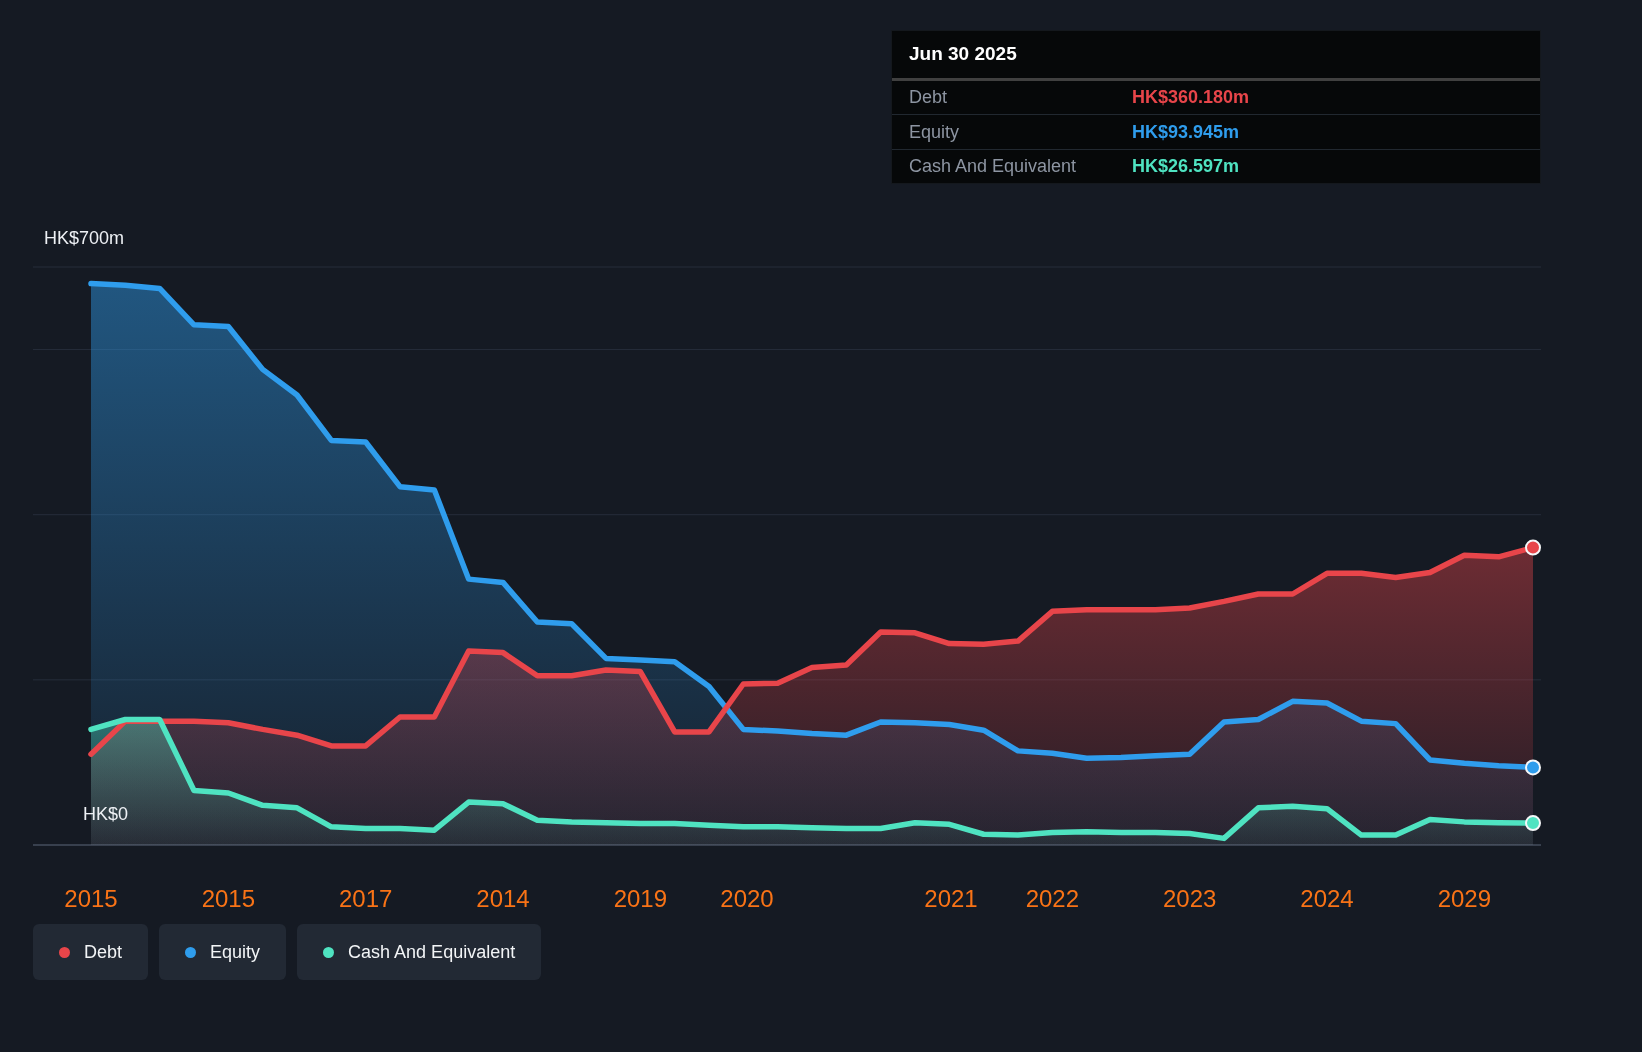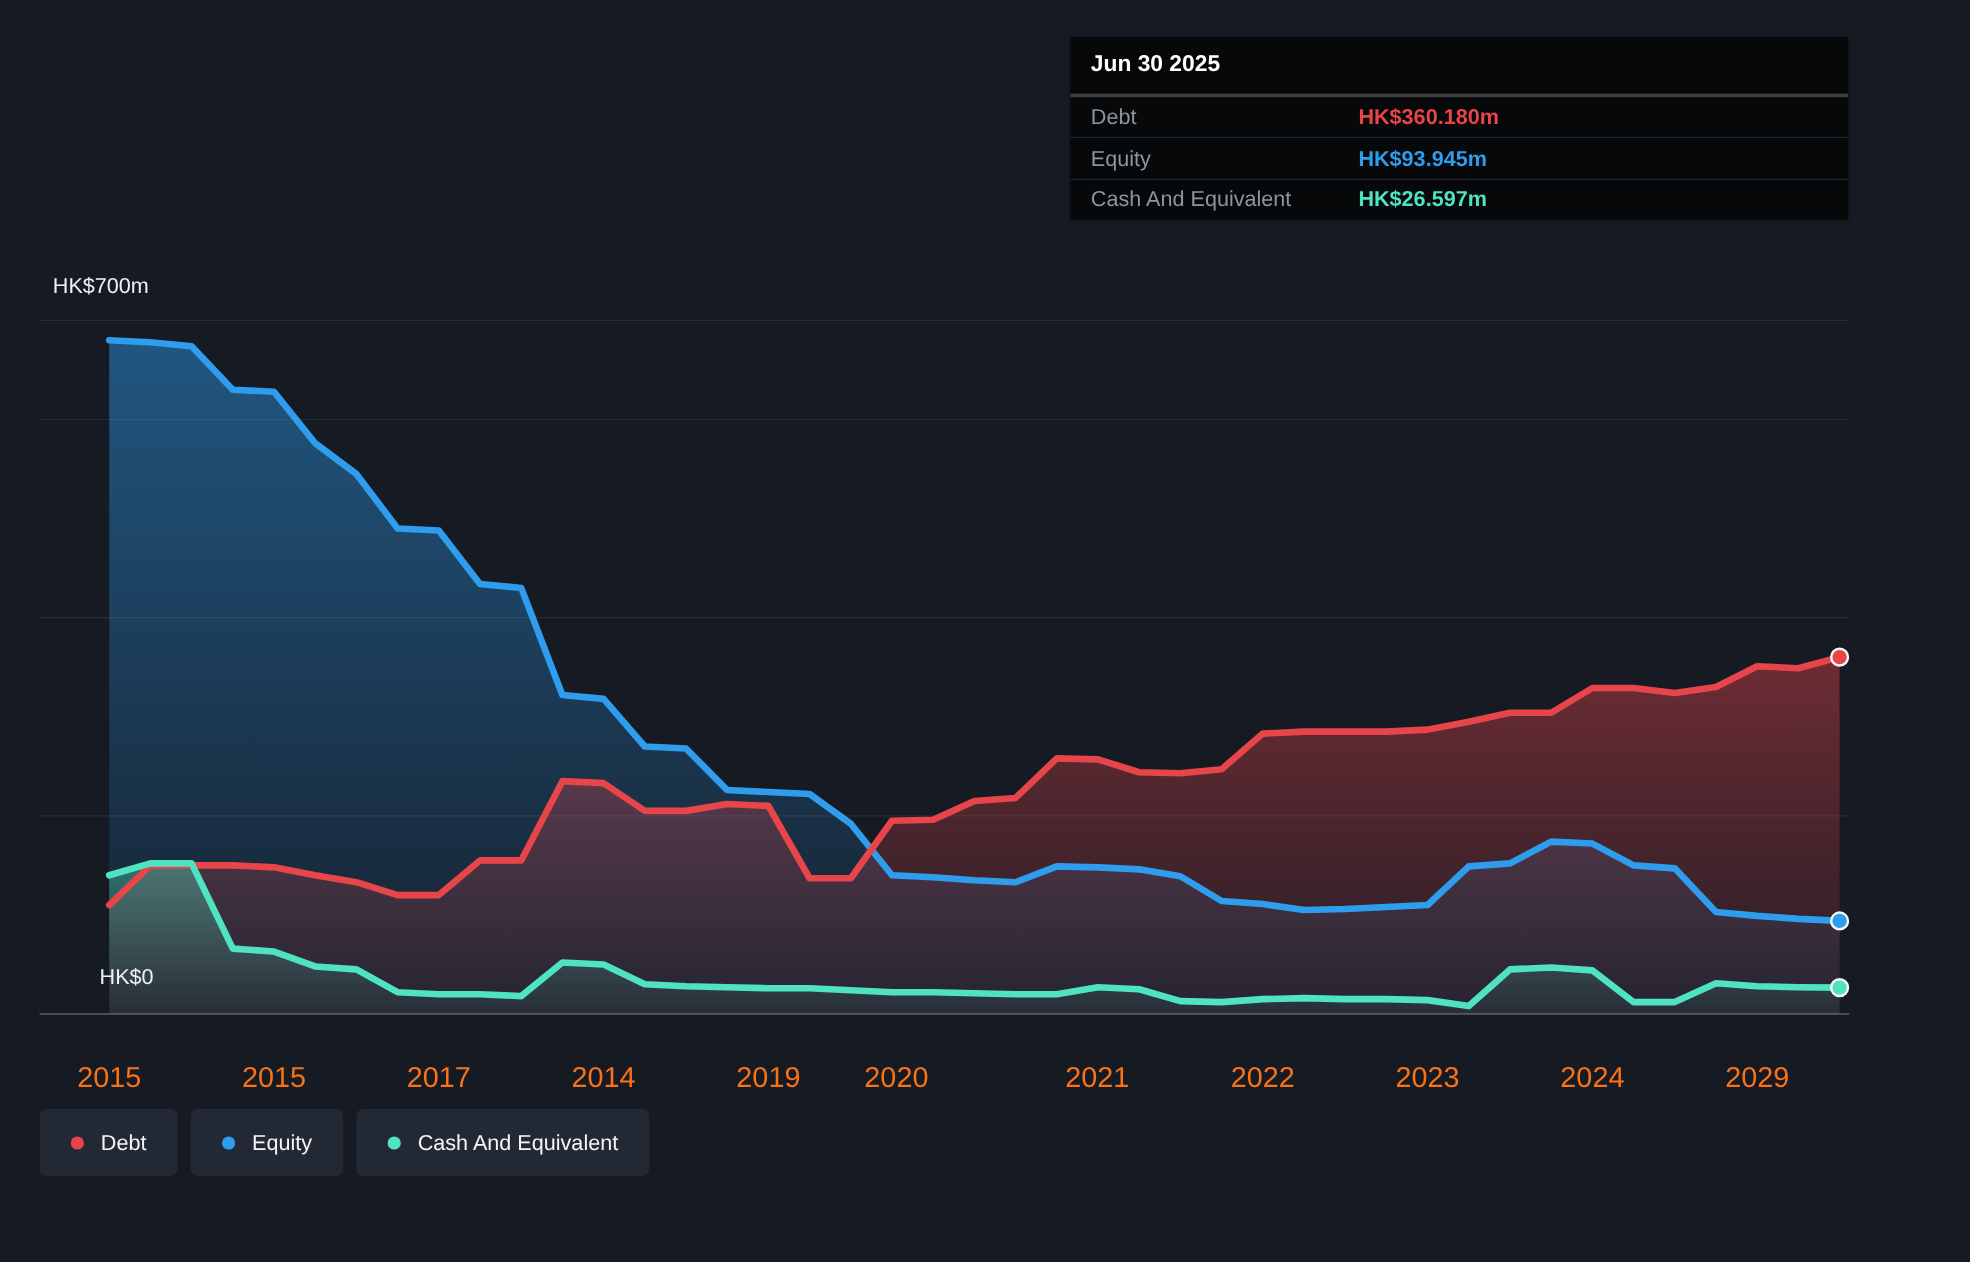--- a/index.html
+++ b/index.html
@@ -63,21 +63,21 @@
 
   <div class="y-label y-top">HK$700m</div>
   <div class="y-label y-bottom">HK$0</div>
   <div id="x-labels">
       <div class="x-tick" style="left: 56px;">2015</div>
       <div class="x-tick" style="left: 193.333px;">2015</div>
       <div class="x-tick" style="left: 330.667px;">2017</div>
       <div class="x-tick" style="left: 468px;">2014</div>
       <div class="x-tick" style="left: 605.333px;">2019</div>
       <div class="x-tick" style="left: 712px;">2020</div>
-      <div class="x-tick" style="left: 871px; text-align: right;">2021</div>
+      <div class="x-tick" style="left: 916px;">2021</div>
       <div class="x-tick" style="left: 1017.33px;">2022</div>
       <div class="x-tick" style="left: 1154.67px;">2023</div>
       <div class="x-tick" style="left: 1292px;">2024</div>
       <div class="x-tick" style="left: 1429.33px;">2029</div>
     </div>
 
   <div class="tooltip" style="background: rgb(6, 8, 9);">
     <div class="tt-title">Jun 30 2025</div>
     <div class="tt-row row-debt">
       <span class="tt-label">Debt</span>

